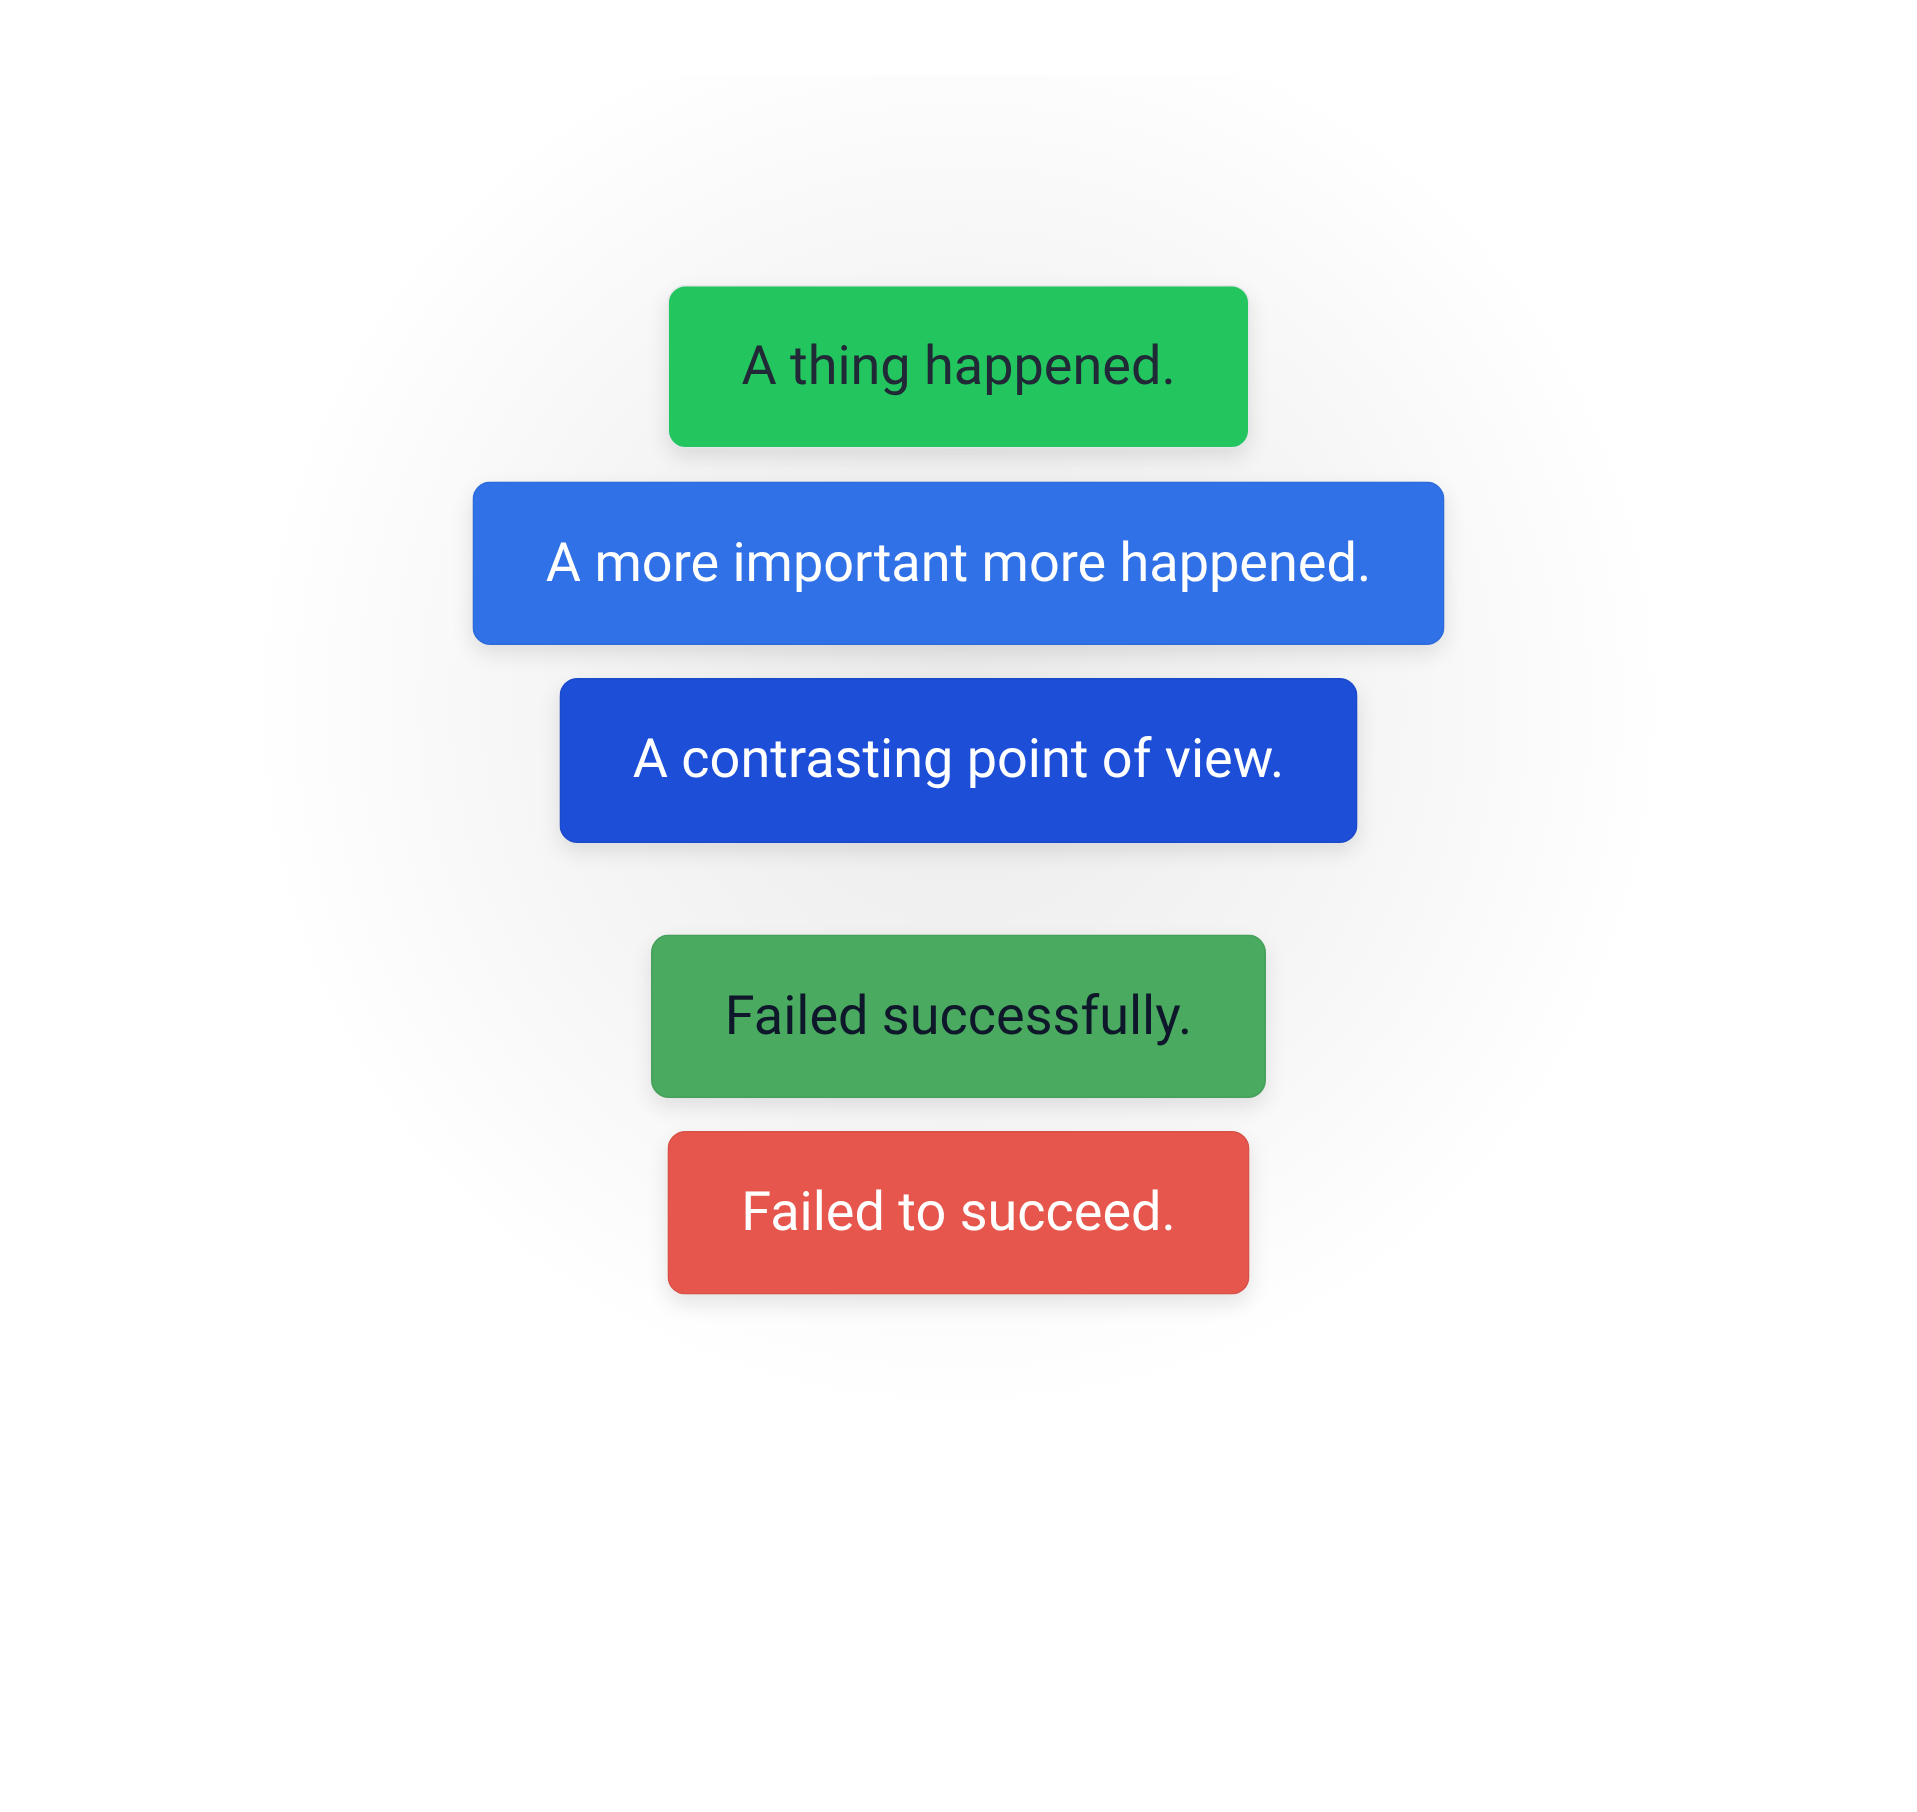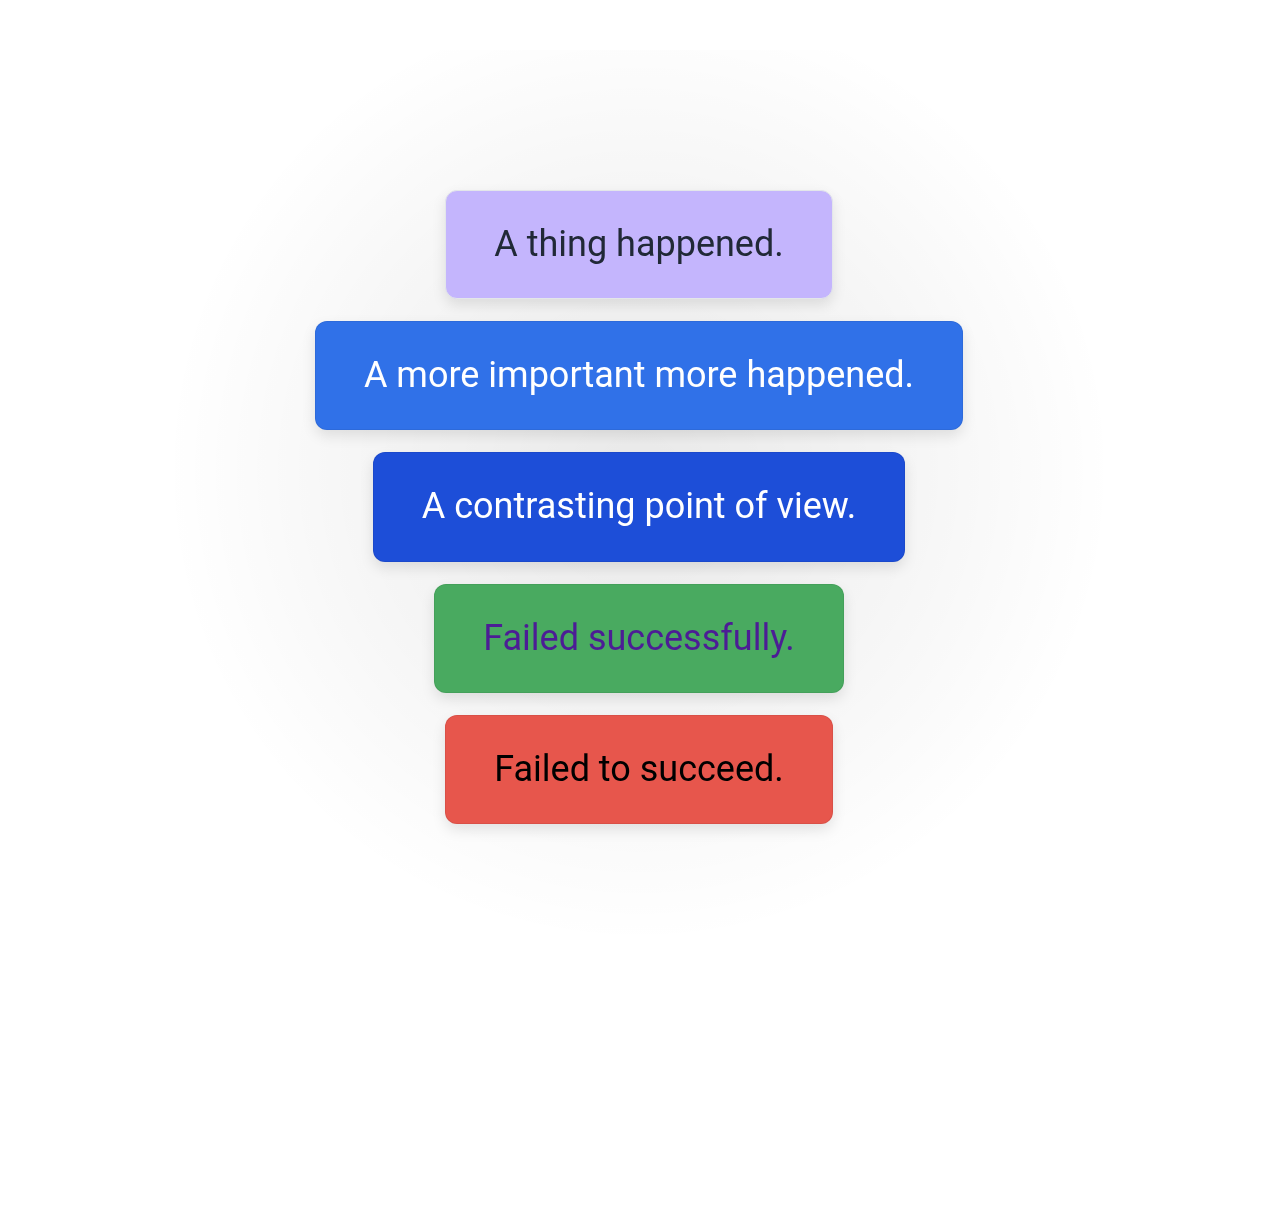--- a/index.html
+++ b/index.html
@@ -43,39 +43,40 @@
       font-size: 36px;
       line-height: 1.2;
       padding: 32px 48px;
       border-radius: 12px;
       border: 1px solid rgba(0,0,0,0.06);
       box-shadow: 0 6px 14px rgba(0,0,0,0.10);
       white-space: nowrap;
       text-align: center;
     }
     .pill.light {
-      background: #c4b5fd;
+      background: #22c55e;
       color: #212937;
       border: 1px solid #e3e6ea;
     }
     .pill.primary {
       background: #3071e8;
       color: #ffffff;
     }
     .pill.dark {
       background: #1d4ed8;
       color: #ffffff;
     }
     .pill.success {
       background: #49aa60;
-      color: #4c1d95;
+      color: #0f172a;
+      margin-top: 39px;
     }
     .pill.danger {
       background: #e7564c;
-      color: #000000;
+      color: #ffffff;
     }
   </style>
 </head>
 <body>
 
 <div class="container">
   <div class="glow"></div>
 
   <div class="pill light">
     <span>A thing happened.</span>

